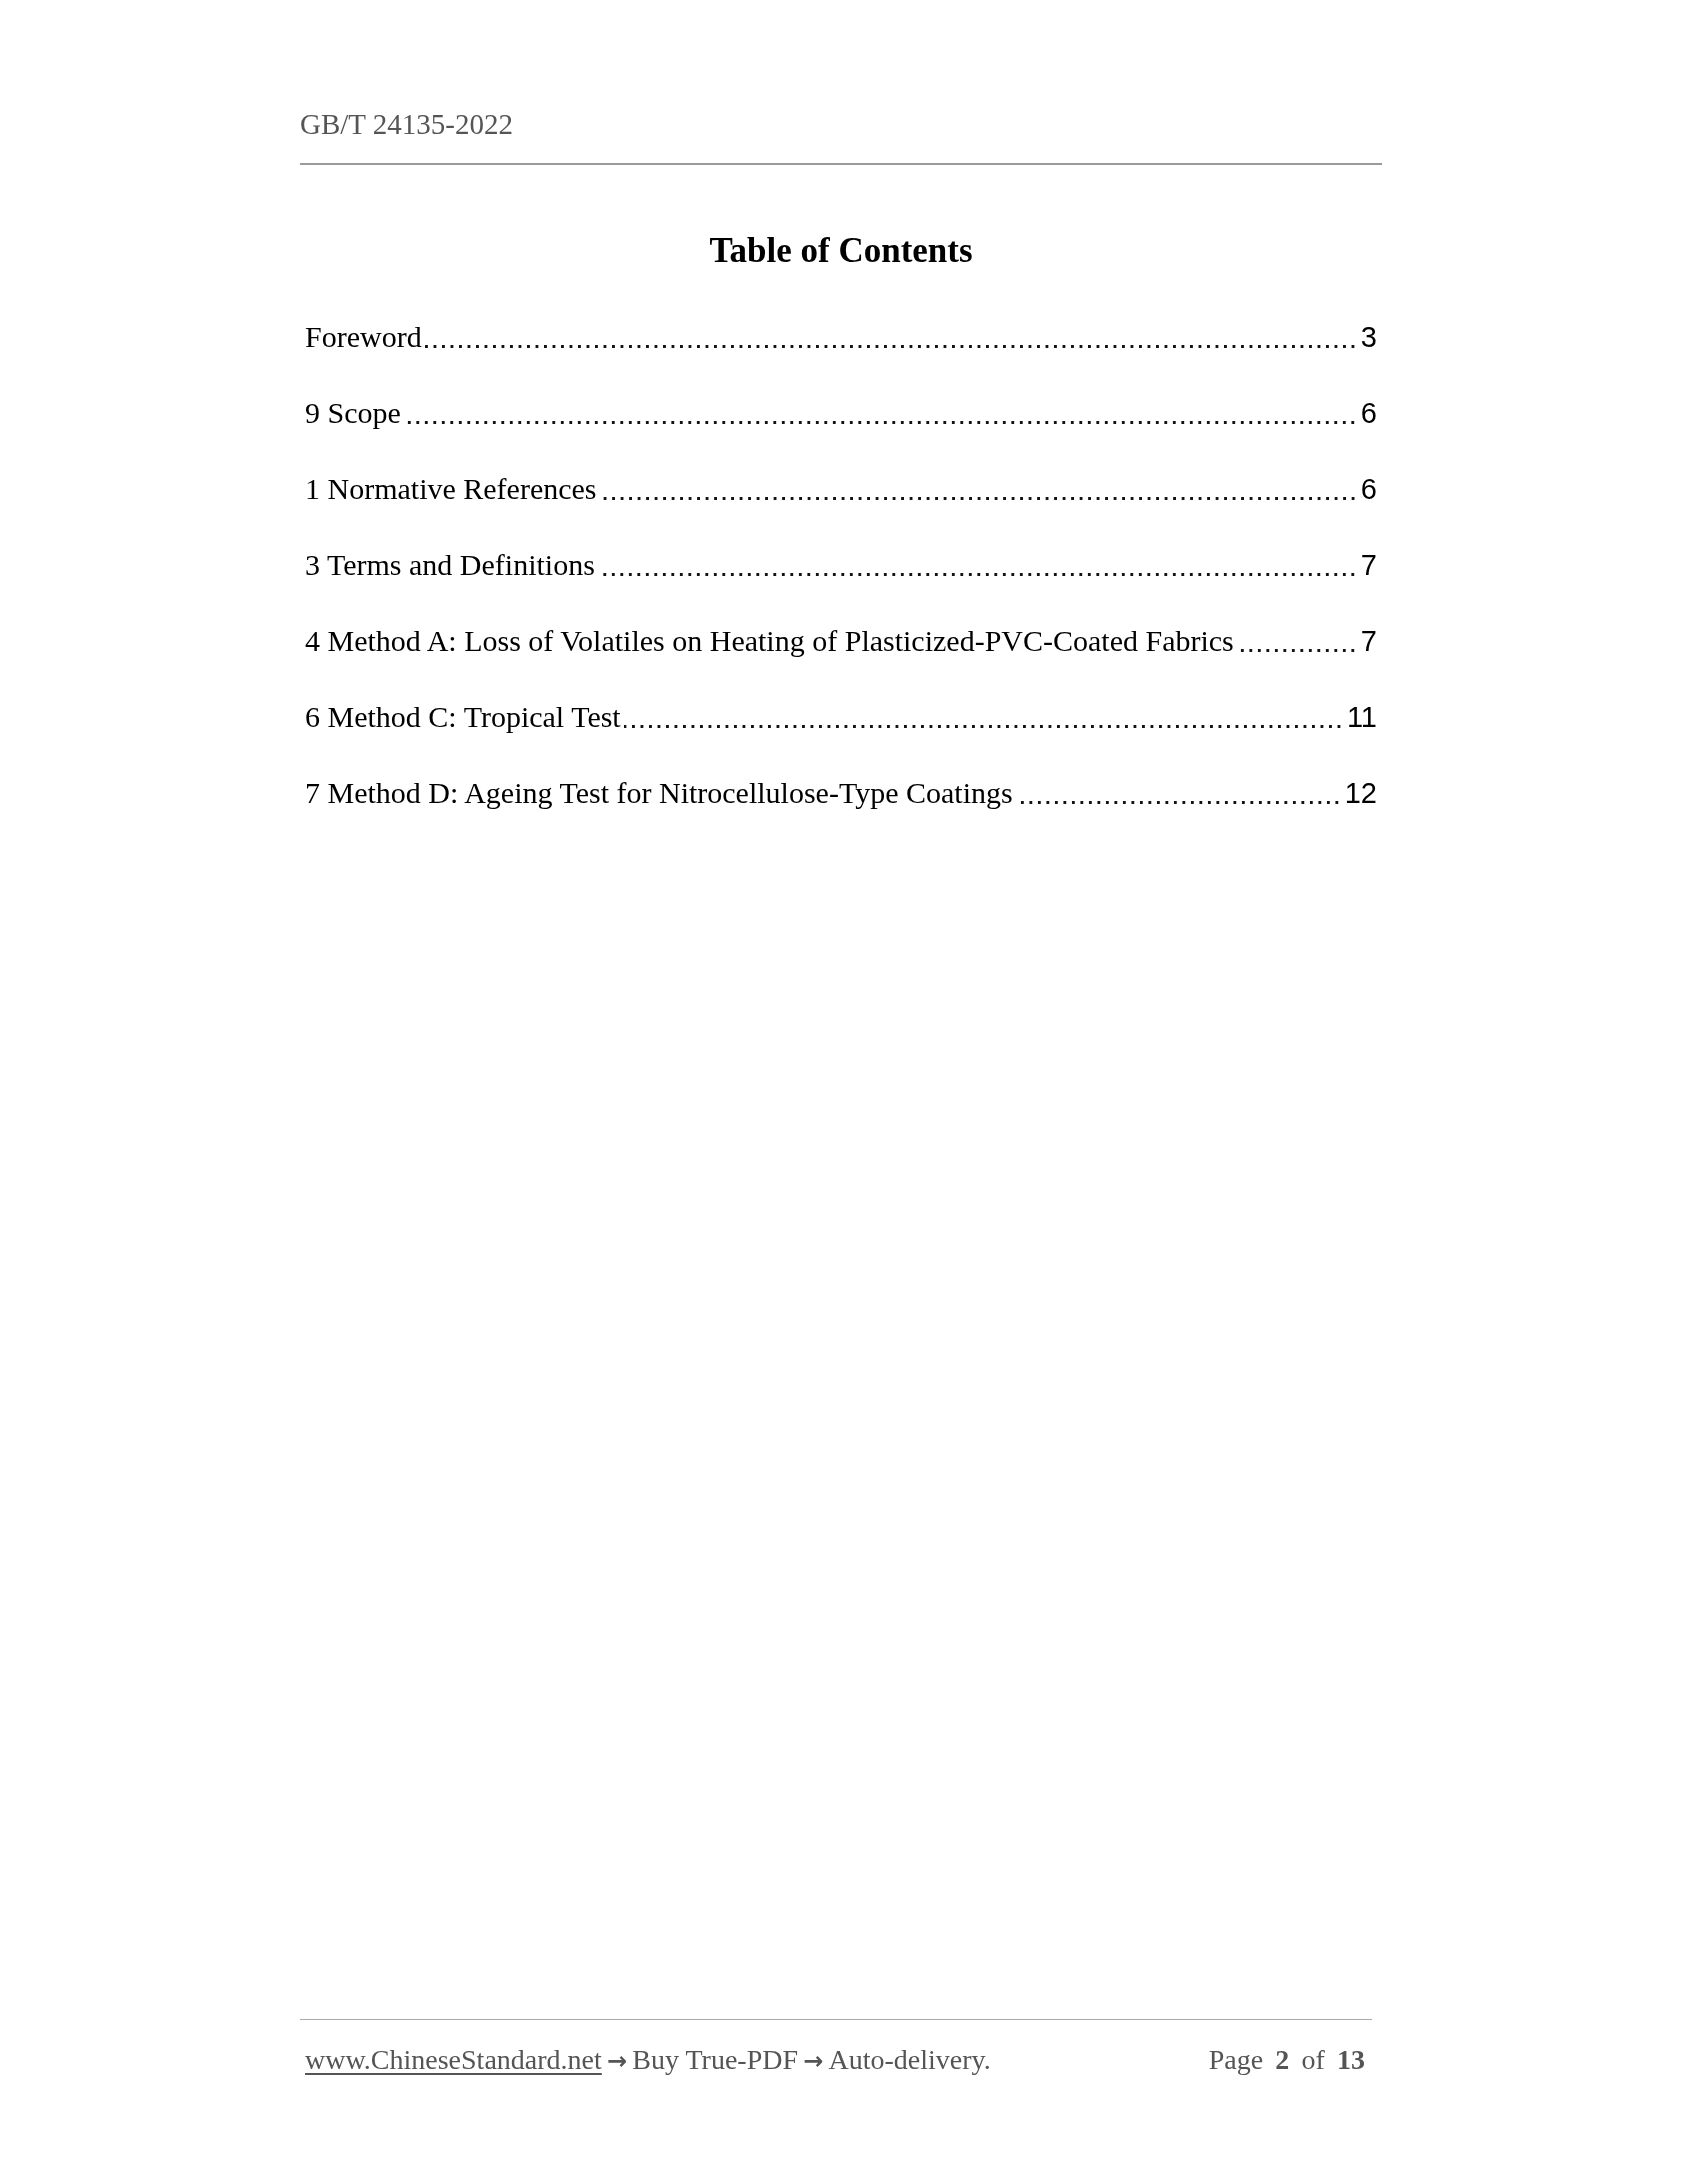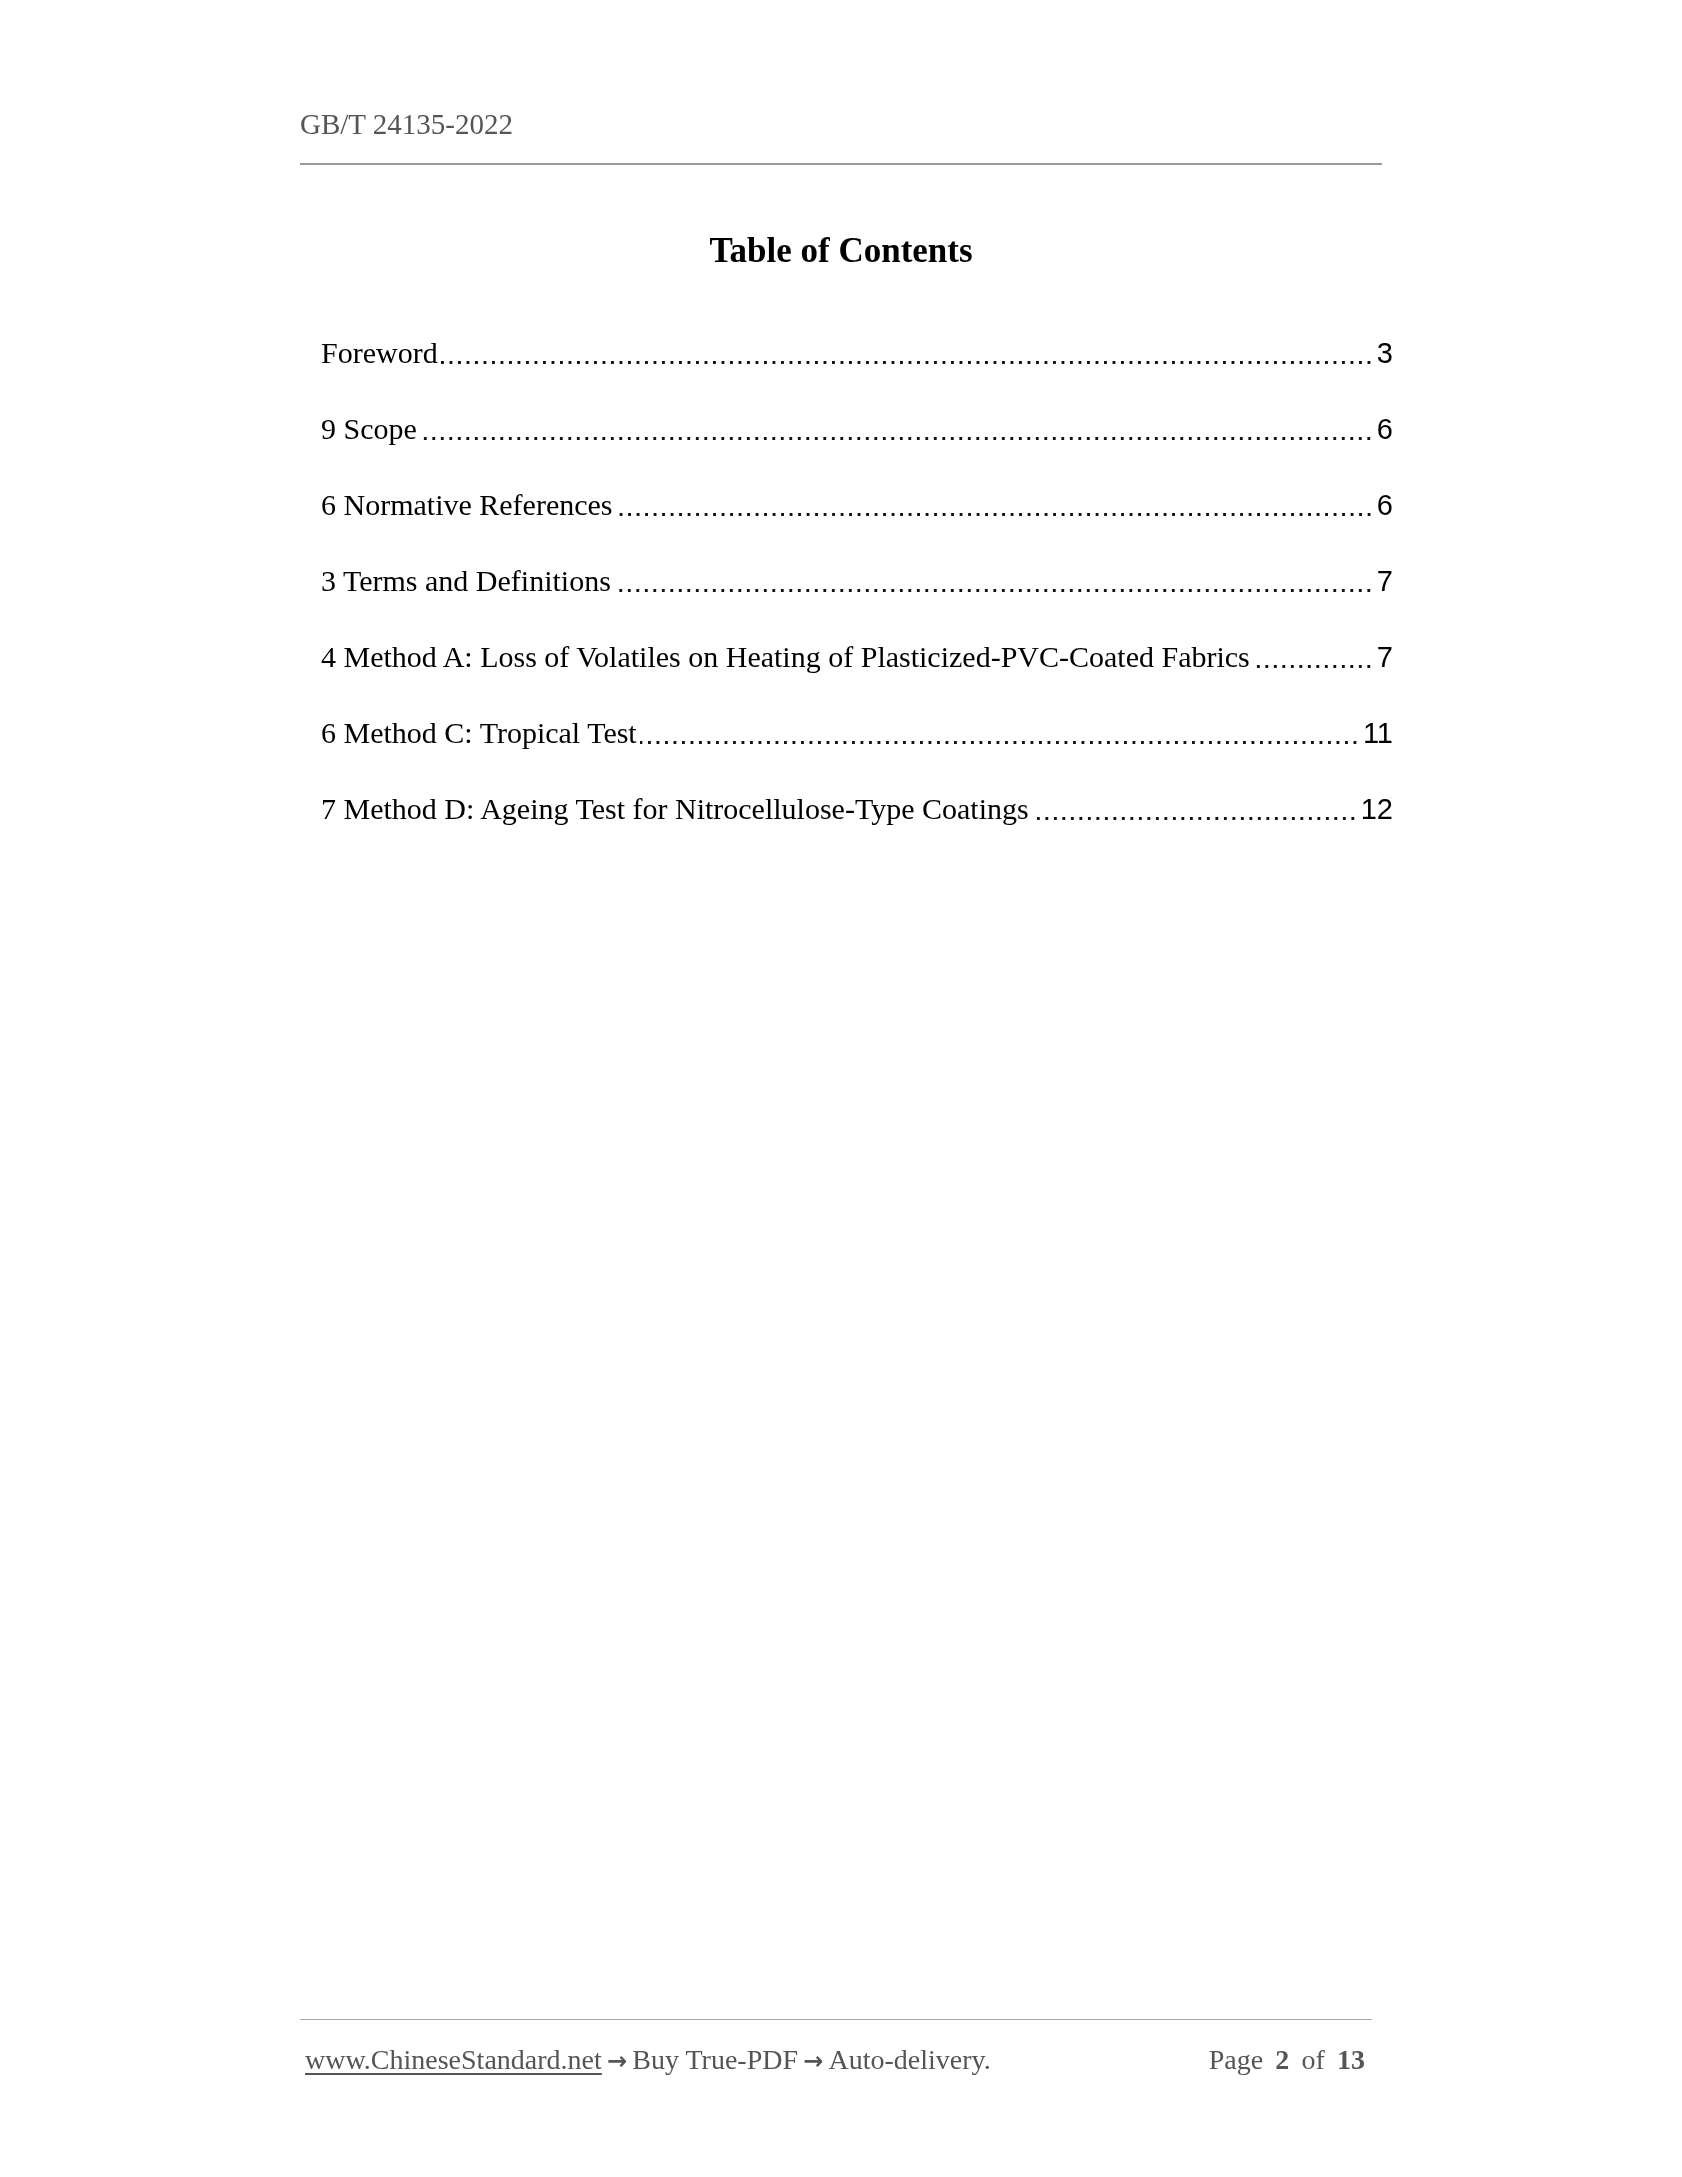--- a/index.html
+++ b/index.html
@@ -43,21 +43,21 @@
       font-size: 35px;
       line-height: 42px;
       font-weight: bold;
       color: #000;
     }
     .toc-list {
       position: absolute;
       left: 305px;
       top: 317px;
       width: 1072px;
-      margin: 16px;
+      margin: 0;
       padding: 0;
       list-style: none;
     }
     .toc-entry {
       display: flex;
       align-items: baseline;
       height: 76px;
       line-height: 40px;
       font-size: 30px;
       white-space: nowrap;
@@ -144,21 +144,21 @@
     <span class="toc-label">Foreword</span>
     <span class="toc-leader"></span>
     <span class="toc-page">3</span>
   </li>
   <li class="toc-entry">
     <span class="toc-label">9 Scope</span>
     <span class="toc-leader"></span>
     <span class="toc-page">6</span>
   </li>
   <li class="toc-entry">
-    <span class="toc-label">6 Normative References</span>
+    <span class="toc-label">1 Normative References</span>
     <span class="toc-leader"></span>
     <span class="toc-page">6</span>
   </li>
   <li class="toc-entry">
     <span class="toc-label">3 Terms and Definitions</span>
     <span class="toc-leader"></span>
     <span class="toc-page">7</span>
   </li>
   <li class="toc-entry">
     <span class="toc-label">4 Method A: Loss of Volatiles on Heating of Plasticized-PVC-Coated Fabrics</span>

